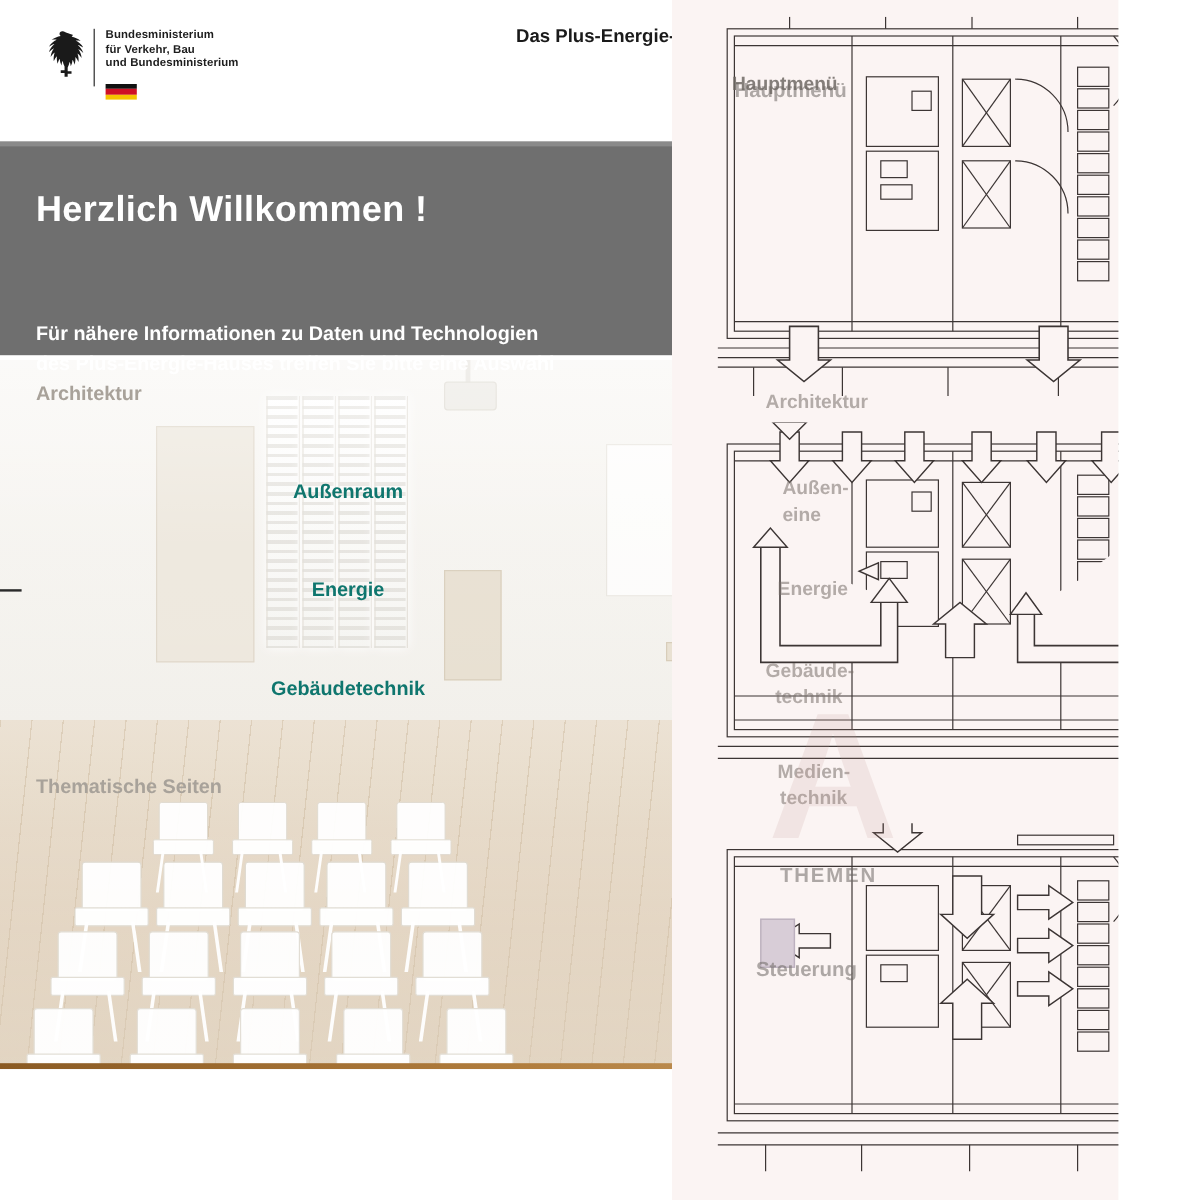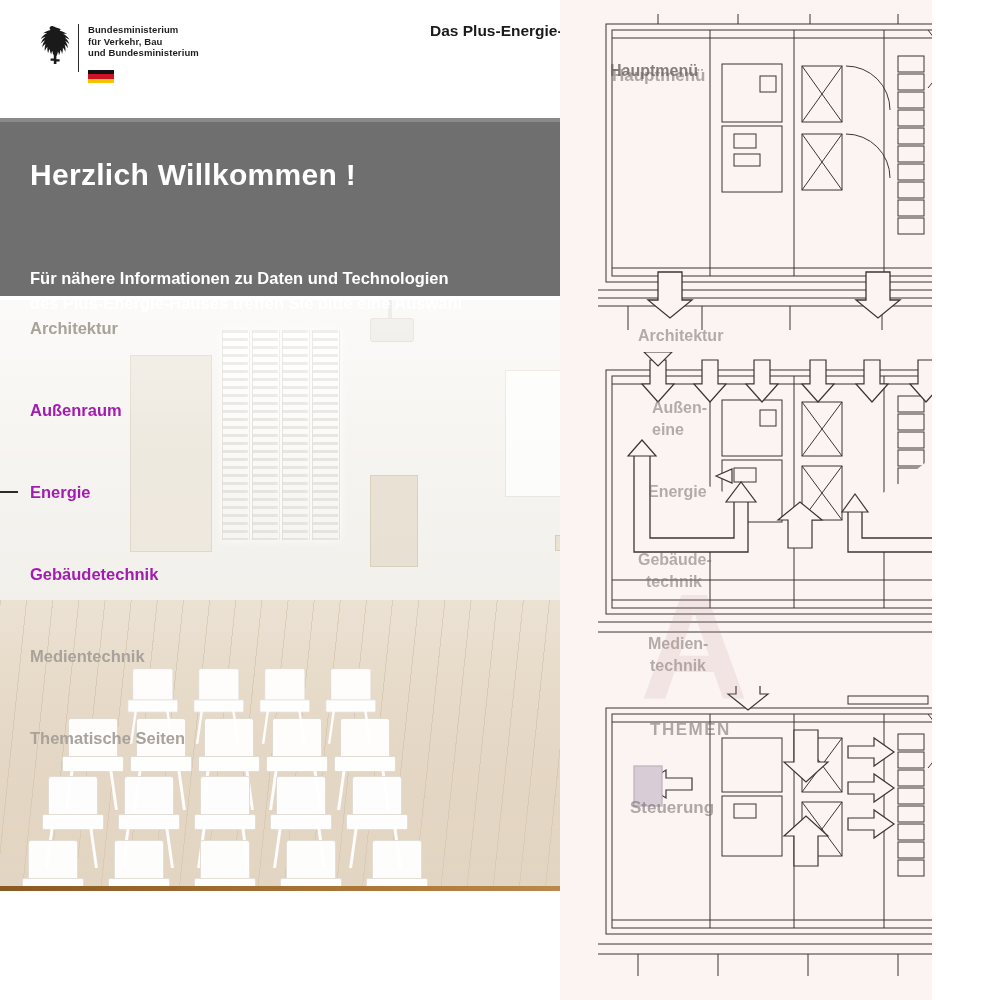--- a/index.html
+++ b/index.html
@@ -57,21 +57,21 @@
 
   
   .banner{position:absolute;left:0;top:118px;width:570px;height:178px;background:#6f6f6f;color:#fff;}
   .banner .bg-line{position:absolute;left:0;top:0;width:570px;height:4px;background:#8a8a8a;}
   .welcome{position:absolute;left:30px;top:40px;font-size:30px;font-weight:700;letter-spacing:.3px;}
   .sub1{position:absolute;left:30px;top:104px;font-size:16.5px;font-weight:700;line-height:25px;width:620px;margin-top:44px;}
 
   
   .menu{position:absolute;left:30px;top:318px;width:520px;}
   .menu-item{display:block;font-size:16.5px;font-weight:700;margin-bottom:0;height:82px;line-height:20px;color:#9a948c;}
-  .menu-item.active{color:#a21caf;}
+  .menu-item.active{color:#0f766e;text-align:center;}
   .menu-item.dim{color:#a8a29a;}
   .bullet{position:absolute;left:0;width:18px;height:2px;background:#2a2a2a;}
 
   .bottom-rule{position:absolute;left:0;top:886px;width:760px;height:5px;background:linear-gradient(90deg,#8a5a23 0%, #b07c3c 55%, #c69a60 100%);}
   .left-bottom-fill{position:absolute;left:0;top:891px;width:760px;height:109px;background:#ffffff;}
 
   
   .plans{position:absolute;left:560px;top:0;width:440px;height:1000px;background:#ffffff;}
   .plan{position:absolute;left:38px;width:388px;border:0;}
   .plan svg{display:block;}
@@ -251,21 +251,20 @@
     </div>
 
     <div class="menu">
       <div class="menu-item dim">Architektur</div>
       <div class="menu-item active">Außenraum</div>
       <div class="menu-item active" style="position:relative">
         <span class="bullet" style="left:-30px;top:9px"></span>
         <span>Energie</span>
       </div>
       <div class="menu-item active">Gebäudetechnik</div>
-      <div class="menu-item dim">Medientechnik</div>
       <div class="menu-item dim">Thematische Seiten</div>
     </div>
 
     <div class="bottom-rule"></div>
     <div class="left-bottom-fill"></div>
   </div>
 
   <div class="plans">
 
     <div class="plan" style="top:14px">

